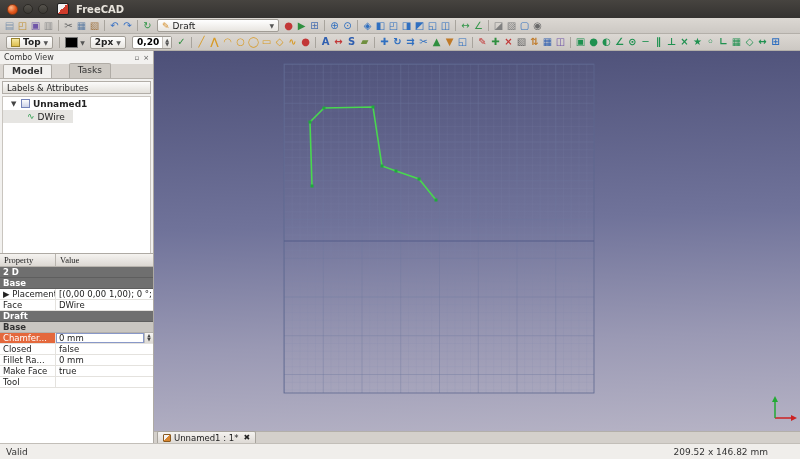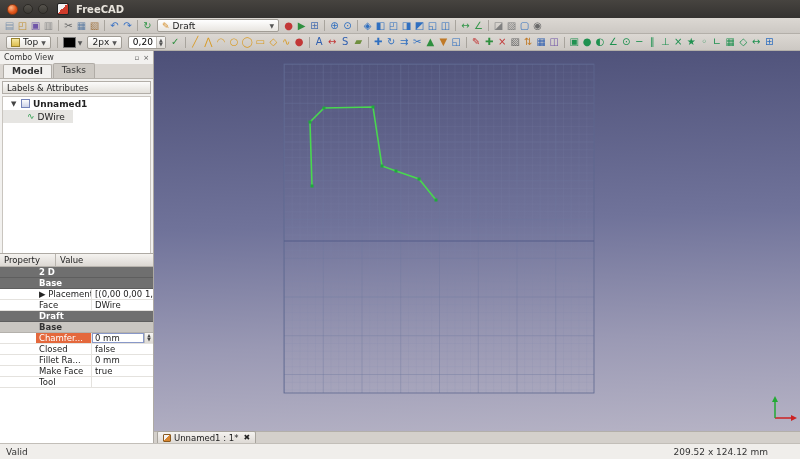--- a/index.html
+++ b/index.html
@@ -11,21 +11,21 @@
   
   .titlebar { height:18px; background:linear-gradient(#474440,#343230); display:flex; align-items:center; gap:5px; padding:0 7px; flex:0 0 auto; }
   .tb-close { width:11px; height:11px; border-radius:50%; background:radial-gradient(circle at 35% 30%, #f9b98b, #e2571c 55%, #bf4110); border:1px solid #8f3810; }
   .tb-dot { width:10px; height:10px; border-radius:50%; background:linear-gradient(#56534d,#3c3a35); border:1px solid #2b2925; }
   .app-icon { width:12px; height:12px; border-radius:2px; margin-left:4px; background:linear-gradient(135deg,#f2f2f2 45%, #cf3b2b 45%); border:1px solid #222; }
   .tb-title { color:#e8e4dc; font-size:10px; font-weight:bold; margin-left:2px; }
 
   
   .toolbar { background:linear-gradient(#dcd8d3,#ccc8c3); border-bottom:1px solid #b3afa9; display:flex; align-items:center; padding:0 3px; flex:0 0 auto; overflow:hidden; white-space:nowrap; }
   .toolbar.row1 { height:16px; }
-  .toolbar.row2 { height:17px; }
+  .toolbar.row2 { height:17px;font-weight:bold; }
   .ticon { width:13px; height:14px; display:inline-flex; align-items:center; justify-content:center; font-size:10px; line-height:1; flex:0 0 auto; }
   .tsep { width:1px; height:11px; background:#a8a49d; margin:0 3px; flex:0 0 auto; }
   .combo { height:13px; display:inline-flex; align-items:center; gap:3px; padding:0 4px; background:linear-gradient(#ffffff,#e8e5e0); border:1px solid #a19d96; border-radius:2px; font-size:9px; color:#222; margin:0 3px; flex:0 0 auto; }
   .combo .arrow { font-size:6px; color:#555; }
   .combo.wb { width:122px; }
   .combo.wb .lbl { flex:1; }
   .wb-icon { font-size:9px; color:#d2881f; }
   .plane-icon { width:9px; height:9px; background:linear-gradient(#f4e7a0,#ddbe4e); border:1px solid #9a8430; }
   .swatch-box { display:inline-flex; align-items:center; gap:2px; margin:0 2px; flex:0 0 auto; }
   .swatch { width:13px; height:11px; background:#000; border:1px solid #777; }
@@ -33,39 +33,39 @@
   .spin-arrows { display:flex; flex-direction:column; font-size:5px; line-height:4px; color:#555; padding:0 2px; border-left:1px solid #c5c1bb; margin-left:3px; background:linear-gradient(#f6f5f3,#e0ddd8); height:100%; justify-content:center; }
 
   
   .main { display:flex; height:392px; flex:0 0 auto; }
 
   
   .sidebar { width:154px; background:#f2f1ef; border-right:1px solid #aeaaa4; display:flex; flex-direction:column; flex:0 0 auto; }
   .cv-header { height:13px; display:flex; align-items:center; font-size:8px; color:#333; padding:0 4px; flex:0 0 auto; }
   .cv-header .sp { flex:1; }
   .cv-btn { font-size:7px; color:#555; margin-left:4px; }
-  .side-tabs { display:flex; height:15px; padding:0 3px; gap:1px; align-items:flex-end; border-bottom:1px solid #b6b2ac; background:#d9d5d0; flex:0 0 auto; }
+  .side-tabs { display:flex; height:15px; padding:0 3px; gap:17px; align-items:flex-end; border-bottom:1px solid #b6b2ac; background:#d9d5d0; flex:0 0 auto; }
   .stab { font-size:9px; padding:1px 8px 0; border:1px solid #b0aca6; border-bottom:none; border-radius:2px 2px 0 0; background:#cdc9c3; color:#333; height:15px; }
   .stab.active { background:#f2f1ef; font-weight:bold; height:14px; }
   .la-header { height:13px; margin:2px 2px; background:linear-gradient(#fbfbfa,#e3e0db); border:1px solid #b2aea8; font-size:8.5px; display:flex; align-items:center; padding:0 4px; color:#222; flex:0 0 auto; }
   .tree { flex:1 1 auto; background:#ffffff; margin:0 2px; border:1px solid #c9c5bf; border-bottom:none; overflow:hidden; }
   .tree-row { height:13px; display:flex; align-items:center; gap:3px; padding:0 4px; color:#222; white-space:nowrap; }
   .tree-row.doc { padding-left:8px; font-weight:bold; }
   .tree-row.item { padding-left:24px; background:#e6e5e2; width:70px; margin-left:0; }
   .caret { font-size:7px; color:#444; width:7px; }
   .doc-icon { width:9px; height:9px; background:linear-gradient(#fcfcfc,#ccd2e8); border:1px solid #7584ba; flex:0 0 auto; }
   .wire-icon { font-size:9px; color:#2a9a4a; line-height:1; }
 
   
   .prop-table { height:190px; border-top:1px solid #aeaaa4; background:#fff; display:flex; flex-direction:column; font-size:8.5px; flex:0 0 auto; overflow:hidden; }
   .phead { display:flex; height:13px; background:linear-gradient(#f5f3f0,#dcd8d3); border-bottom:1px solid #b8b4ae; color:#222; flex:0 0 auto; }
-  .phead span { padding:1px 4px; }
+  .phead span { padding:1px 4px;font-family:Liberation Serif, serif; }
   .phead .c1 { width:56px; border-right:1px solid #b8b4ae; }
   .prow { display:flex; height:11px; border-bottom:1px solid #e4e2de; align-items:stretch; flex:0 0 auto; }
-  .plabel { width:56px; padding:0 3px; border-right:1px solid #e4e2de; display:flex; align-items:center; white-space:nowrap; overflow:hidden; color:#222;margin-left:36px; }
+  .plabel { width:56px; padding:0 3px; border-right:1px solid #e4e2de; display:flex; align-items:center; white-space:nowrap; overflow:hidden; color:#222; }
   .plabel.full { width:100%; border-right:none; }
   .pvalue { flex:1; padding:0 3px; display:flex; align-items:center; white-space:nowrap; overflow:hidden; color:#222; }
   .prow.group { background:#6f6f6f; border-bottom:1px solid #5e5e5e; }
   .prow.group .plabel { color:#fff; font-weight:bold; }
   .prow.subgroup { background:#c9c6c1; border-bottom:1px solid #b4b1ac; }
   .prow.subgroup .plabel { color:#333; font-weight:bold; }
   .prow.sel .plabel { background:#e4683c; color:#fff; }
   .prow.sel .pvalue { background:#ffffff; outline:1px solid #8898c8; outline-offset:-1px; }
   .pspin { width:9px; display:flex; flex-direction:column; align-items:center; justify-content:center; font-size:4.5px; line-height:4px; color:#444; border-left:1px solid #bbb; background:linear-gradient(#f6f5f3,#dcd9d4); }
   .pfiller { flex:1 1 auto; background:#fff; }
@@ -246,16 +246,16 @@
           <span class="doc-tab-icon"></span>
           <span>Unnamed1 : 1*</span>
           <span class="doc-close">✖</span>
         </div>
       </div>
     </div>
   </div>
 
   <div class="statusbar">
     <span>Valid</span>
-    <span class="sb-right">209.52 x 124.12 mm</span>
+    <span class="sb-right">209.52 x 146.82 mm</span>
   </div>
 
 </div>
 
 </body></html>

